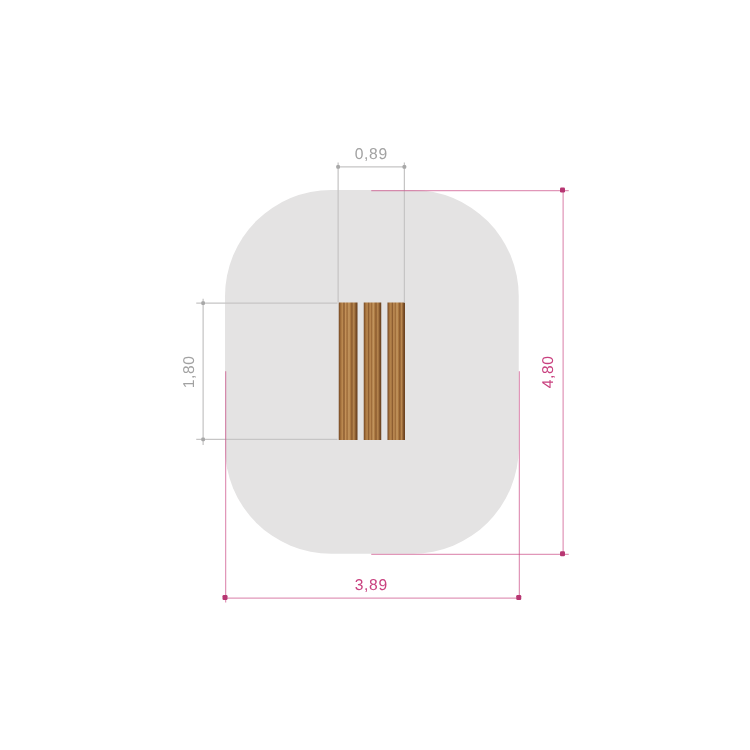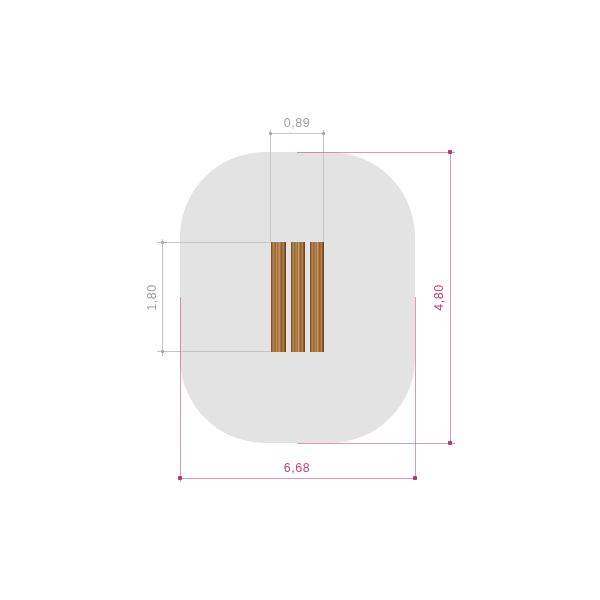--- a/index.html
+++ b/index.html
@@ -85,15 +85,15 @@
   <div class="line pink-line" style="left:450px; top:152px; width:1px; height:292px;"></div>
   <div class="dot dot-pink" style="left:448px; top:150px;"></div>
   <div class="dot dot-pink" style="left:448px; top:441px;"></div>
   <div class="dim-label pink rot-ccw" style="left:407px; top:290px; width:64px;">4,80</div>
 
   <div class="line pink-line" style="left:180px; top:297px; width:1px; height:185px;"></div>
   <div class="line pink-line" style="left:415px; top:297px; width:1px; height:183px;"></div>
   <div class="line pink-line" style="left:180px; top:478px; width:236px; height:1px;"></div>
   <div class="dot dot-pink" style="left:178px; top:476px;"></div>
   <div class="dot dot-pink" style="left:413px; top:476px;"></div>
-  <div class="dim-label pink" style="left:265px; top:461px; width:64px;">6,68</div>
+  <div class="dim-label pink" style="left:265px; top:461px; width:64px;">3,89</div>
 
 </div>
 
 </body></html>

